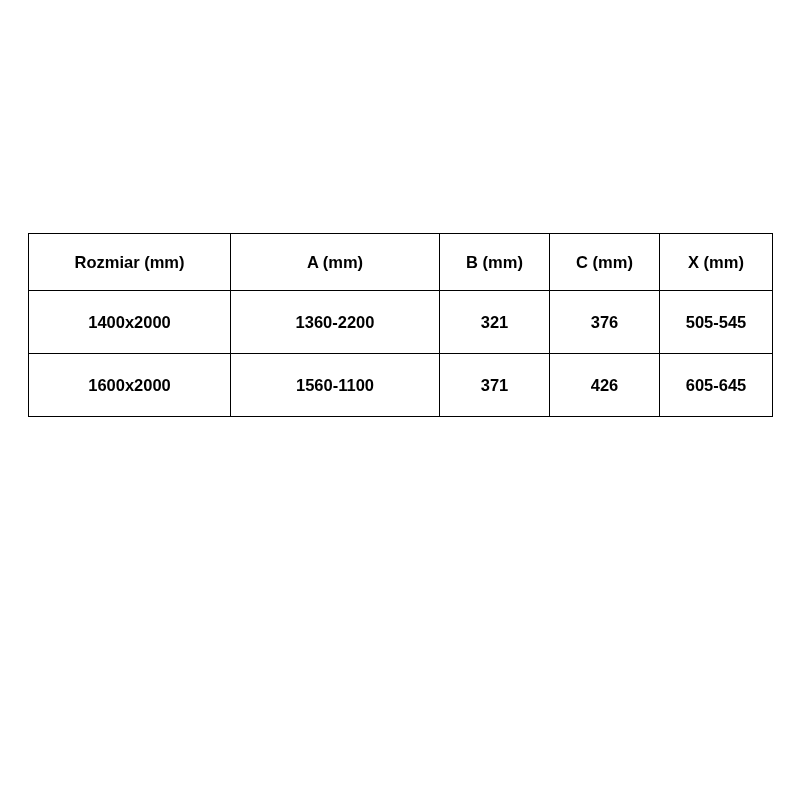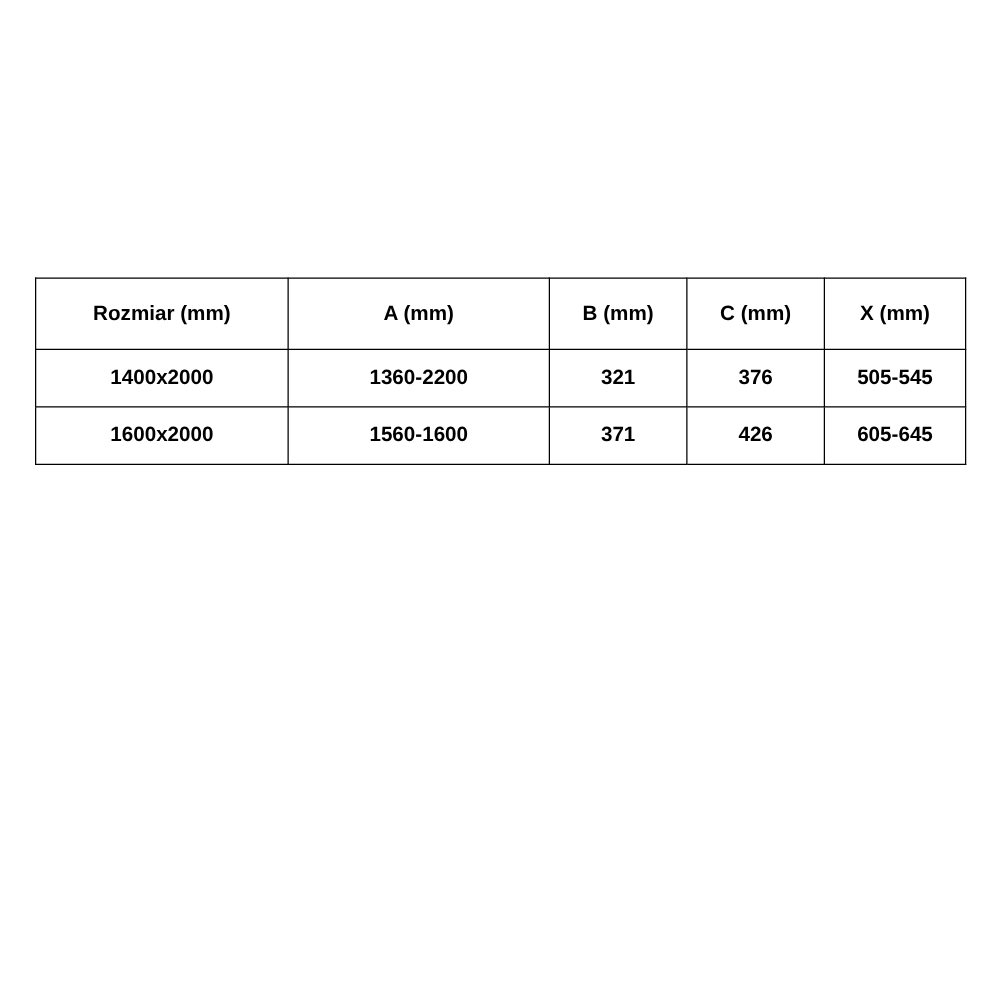--- a/index.html
+++ b/index.html
@@ -10,37 +10,37 @@
     width: 800px;
     height: 800px;
     background: #ffffff;
     font-family: "Liberation Sans", sans-serif;
     position: relative;
     overflow: hidden;
   }
   .table-wrap {
     position: absolute;
     left: 28px;
-    top: 222px;
+    top: 233px;
     width: 744px;
   }
   table.size-table {
     border-collapse: collapse;
     width: 744px;
     table-layout: fixed;
   }
   table.size-table td,
   table.size-table th {
     border: 1px solid #000000;
     text-align: center;
     vertical-align: middle;
     color: #000000;
     font-weight: bold;
     font-size: 16.5px;
-    height: 46px;
+    height: 63px;
     padding: 0;
     box-sizing: border-box;
   }
   table.size-table th {
     font-size: 16.5px;
     height: 57px;
   }
   col.c0 { width: 202px; }
   col.c1 { width: 209px; }
   col.c2 { width: 110px; }
@@ -71,20 +71,20 @@
     <tbody>
       <tr>
         <td>1400x2000</td>
         <td>1360-2200</td>
         <td>321</td>
         <td>376</td>
         <td>505-545</td>
       </tr>
       <tr>
         <td>1600x2000</td>
-        <td>1560-1600</td>
+        <td>1560-1100</td>
         <td>371</td>
         <td>426</td>
         <td>605-645</td>
       </tr>
     </tbody>
   </table>
 </div>
 
 </body></html>

